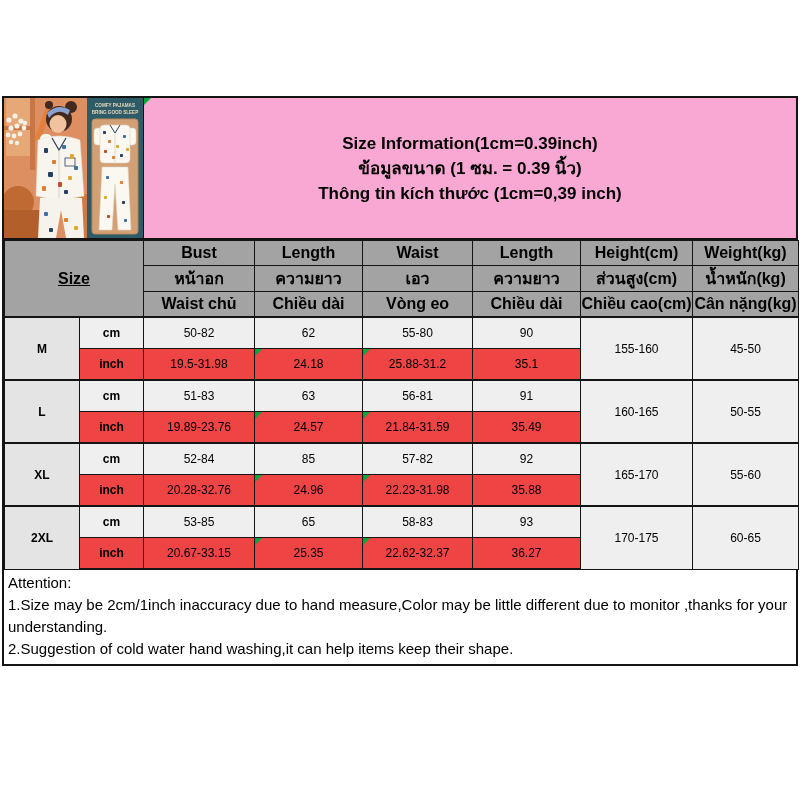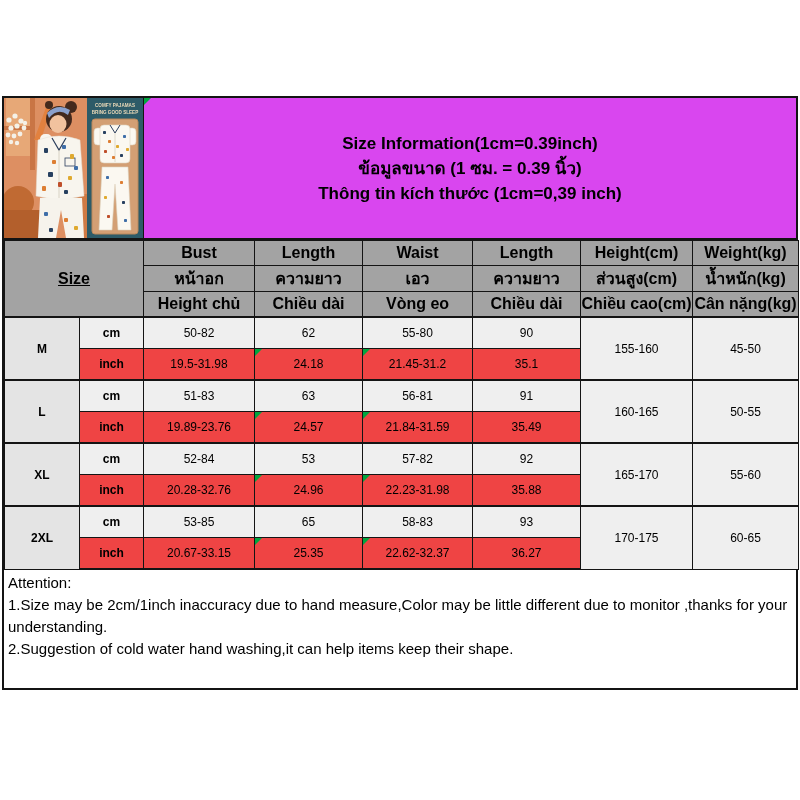--- a/index.html
+++ b/index.html
@@ -9,21 +9,21 @@
   }
   .sheet{
     position:absolute;left:2px;top:96px;width:792px;
     border:2px solid #141414;background:#fff;
   }
   
   .top-row{display:flex;height:140px;border-bottom:2px solid #141414;}
   .photo-cell{width:139px;flex:0 0 139px;border-right:1px solid #141414;overflow:hidden;background:#d98a5e;}
   .photo-cell svg{display:block;}
   .title-cell{
-    flex:1;background:#d946ef;position:relative;
+    flex:1;background:#f9a8d4;position:relative;
     display:flex;flex-direction:column;align-items:center;justify-content:center;
     text-align:center;font-weight:bold;font-size:17px;line-height:25px;
   }
   
   .flag{
     position:absolute;top:0;left:0;width:0;height:0;
     border-top:7px solid #00a63f;border-right:7px solid transparent;
     pointer-events:none;
   }
   
@@ -37,21 +37,21 @@
   td.corner{background:#dcdcdc;font-weight:bold;font-size:30px;text-decoration:underline;}
   td.size-label{background:#e4e4e4;font-weight:bold;font-size:16px;}
   td.unit{font-weight:bold;font-size:14px;}
   td.gray{background:#efefef;}
   td.white{background:#ef4444;}
   td.rel{position:relative;}
   tr.group-start td{border-top:2px solid #141414;}
   tr.r-last td{border-bottom:2px solid #141414;}
   
   .attention{
-    height:118px;background:#ffffff;font-size:15px;line-height:22px;
+    height:94px;background:#ffffff;font-size:15px;line-height:22px;
     padding:2px 4px 0 4px;box-sizing:border-box;text-align:left;
   }
   .attention p{margin:0;}
 </style>
 </head>
 <body>
 
 <div class="sheet">
 
   <div class="top-row">
@@ -182,21 +182,21 @@
     <tr class="r-head">
       <td>หน้าอก</td>
       <td>ความยาว</td>
       <td>เอว</td>
       <td>ความยาว</td>
       <td>ส่วนสูง(cm)</td>
       <td>น้ำหนัก(kg)</td>
     </tr>
 
     <tr class="r-head">
-      <td>Height chủ</td>
+      <td>Waist chủ</td>
       <td>Chiều dài</td>
       <td>Vòng eo</td>
       <td>Chiều dài</td>
       <td>Chiều cao(cm)</td>
       <td>Cân nặng(kg)</td>
     </tr>
 
     <tr class="r-data group-start">
       <td class="size-label" rowspan="2">M</td>
       <td class="unit gray">cm</td>
@@ -204,21 +204,21 @@
       <td class="gray">62</td>
       <td class="gray">55-80</td>
       <td class="gray">90</td>
       <td class="gray" rowspan="2">155-160</td>
       <td class="gray" rowspan="2">45-50</td>
     </tr>
     <tr class="r-data">
       <td class="unit white">inch</td>
       <td class="white">19.5-31.98</td>
       <td class="white rel"><span class="flag"></span><span>24.18</span></td>
-      <td class="white rel"><span class="flag"></span><span>21.45-31.2</span></td>
+      <td class="white rel"><span class="flag"></span><span>25.88-31.2</span></td>
       <td class="white">35.1</td>
     </tr>
 
     <tr class="r-data group-start">
       <td class="size-label" rowspan="2">L</td>
       <td class="unit gray">cm</td>
       <td class="gray">51-83</td>
       <td class="gray">63</td>
       <td class="gray">56-81</td>
       <td class="gray">91</td>
@@ -230,21 +230,21 @@
       <td class="white">19.89-23.76</td>
       <td class="white rel"><span class="flag"></span><span>24.57</span></td>
       <td class="white rel"><span class="flag"></span><span>21.84-31.59</span></td>
       <td class="white">35.49</td>
     </tr>
 
     <tr class="r-data group-start">
       <td class="size-label" rowspan="2">XL</td>
       <td class="unit gray">cm</td>
       <td class="gray">52-84</td>
-      <td class="gray">53</td>
+      <td class="gray">85</td>
       <td class="gray">57-82</td>
       <td class="gray">92</td>
       <td class="gray" rowspan="2">165-170</td>
       <td class="gray" rowspan="2">55-60</td>
     </tr>
     <tr class="r-data">
       <td class="unit white">inch</td>
       <td class="white">20.28-32.76</td>
       <td class="white rel"><span class="flag"></span><span>24.96</span></td>
       <td class="white rel"><span class="flag"></span><span>22.23-31.98</span></td>

